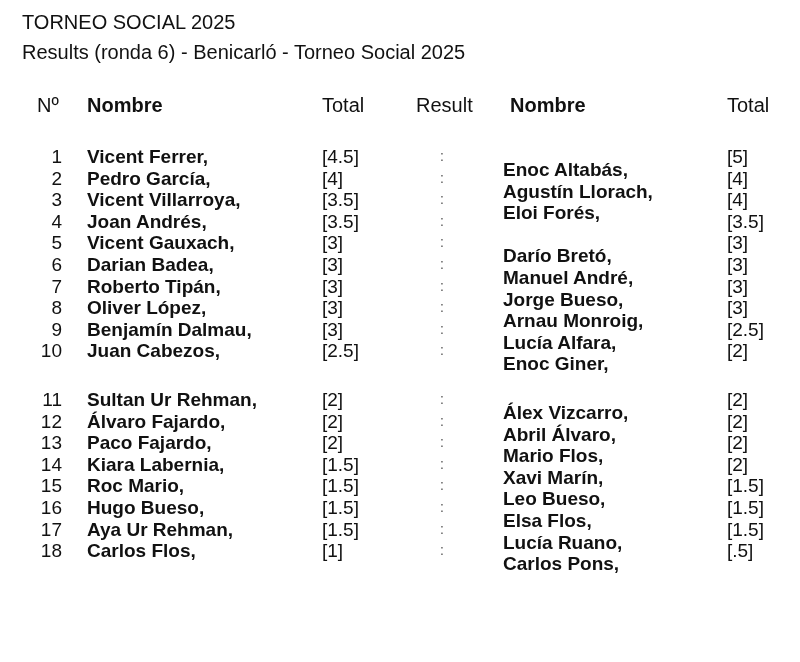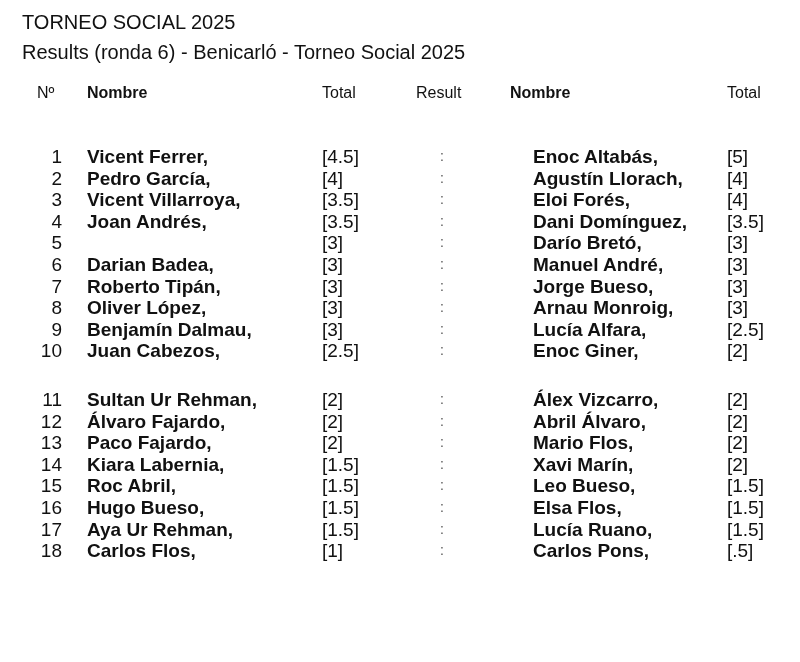--- a/index.html
+++ b/index.html
@@ -1,31 +1,31 @@
 <!DOCTYPE html>
 <html><head>
 <meta charset="utf-8">
 <style>
   html, body { margin:0; padding:0; background:#ffffff; }
   body { width:800px; height:662px; position:relative; overflow:hidden;
          font-family:"Liberation Sans", sans-serif; color:#111; }
   .title { position:absolute; left:22px; top:10px; font-size:20px; line-height:24px; }
   .subtitle { position:absolute; left:22px; top:40px; font-size:20px; line-height:24px; }
-  .hdr { position:absolute; top:81px; font-size:16px; line-height:24px; }
+  .hdr { position:absolute; top:93px; font-size:20px; line-height:24px; }
   .hdr.bold { font-weight:bold; }
   .rows { position:absolute; left:0; top:146px; width:800px; }
   .row { position:relative; height:21.6px; font-size:19px; line-height:21.6px; }
   .row.gap { margin-top:27px; }
   .row span { position:absolute; top:0; white-space:nowrap; }
   .num { left:30px; width:32px; text-align:right; }
   .name { font-weight:bold; }
   .n1 { left:87px; }
   .t1 { left:322px; }
   .res { left:440px; color:#555; font-size:14px; }
-  .n2 { left:533px; }
+  .n2 { left:503px;margin-top:13px; }
   .t2 { left:727px; }
 </style>
 </head>
 <body>
 
 <div class="title">TORNEO SOCIAL 2025</div>
 <div class="subtitle">Results  (ronda 6) - Benicarló - Torneo Social 2025</div>
 
 <div class="hdr" style="left:37px;">Nº</div>
 <div class="hdr bold" style="left:87px;">Nombre</div>
@@ -57,25 +57,25 @@
       <span class="t1">[3.5]</span>
       <span class="res">:</span>
       <span class="name n2">Eloi Forés,</span>
       <span class="t2">[4]</span>
     </div>
     <div class="row">
       <span class="num">4</span>
       <span class="name n1">Joan Andrés,</span>
       <span class="t1">[3.5]</span>
       <span class="res">:</span>
-      <span class="name n2">Dani Domínguez,</span>
       <span class="t2">[3.5]</span>
     </div>
     <div class="row">
       <span class="num">5</span>
+      <span class="name n1">Vicent Gauxach,</span>
       <span class="t1">[3]</span>
       <span class="res">:</span>
       <span class="name n2">Darío Bretó,</span>
       <span class="t2">[3]</span>
     </div>
     <div class="row">
       <span class="num">6</span>
       <span class="name n1">Darian Badea,</span>
       <span class="t1">[3]</span>
       <span class="res">:</span>
@@ -141,21 +141,21 @@
     <div class="row">
       <span class="num">14</span>
       <span class="name n1">Kiara Labernia,</span>
       <span class="t1">[1.5]</span>
       <span class="res">:</span>
       <span class="name n2">Xavi Marín,</span>
       <span class="t2">[2]</span>
     </div>
     <div class="row">
       <span class="num">15</span>
-      <span class="name n1">Roc Abril,</span>
+      <span class="name n1">Roc Mario,</span>
       <span class="t1">[1.5]</span>
       <span class="res">:</span>
       <span class="name n2">Leo Bueso,</span>
       <span class="t2">[1.5]</span>
     </div>
     <div class="row">
       <span class="num">16</span>
       <span class="name n1">Hugo Bueso,</span>
       <span class="t1">[1.5]</span>
       <span class="res">:</span>

